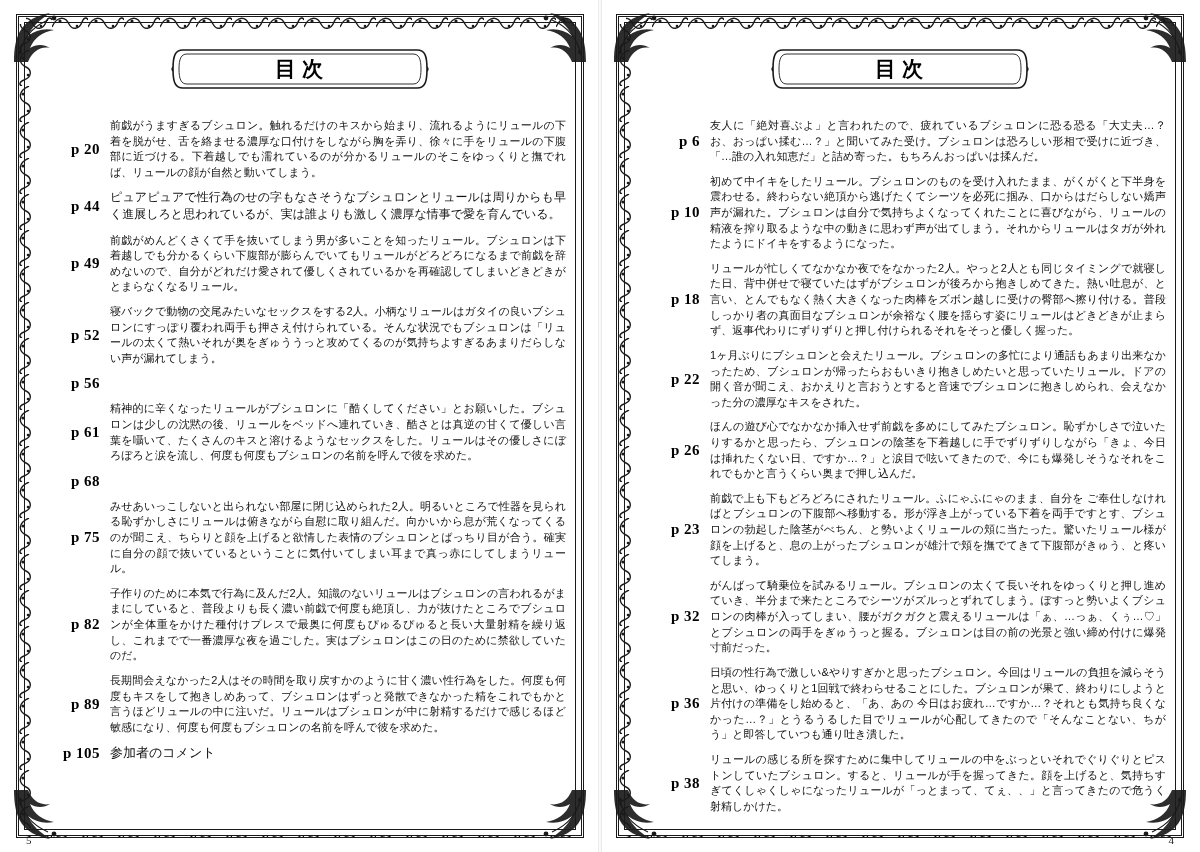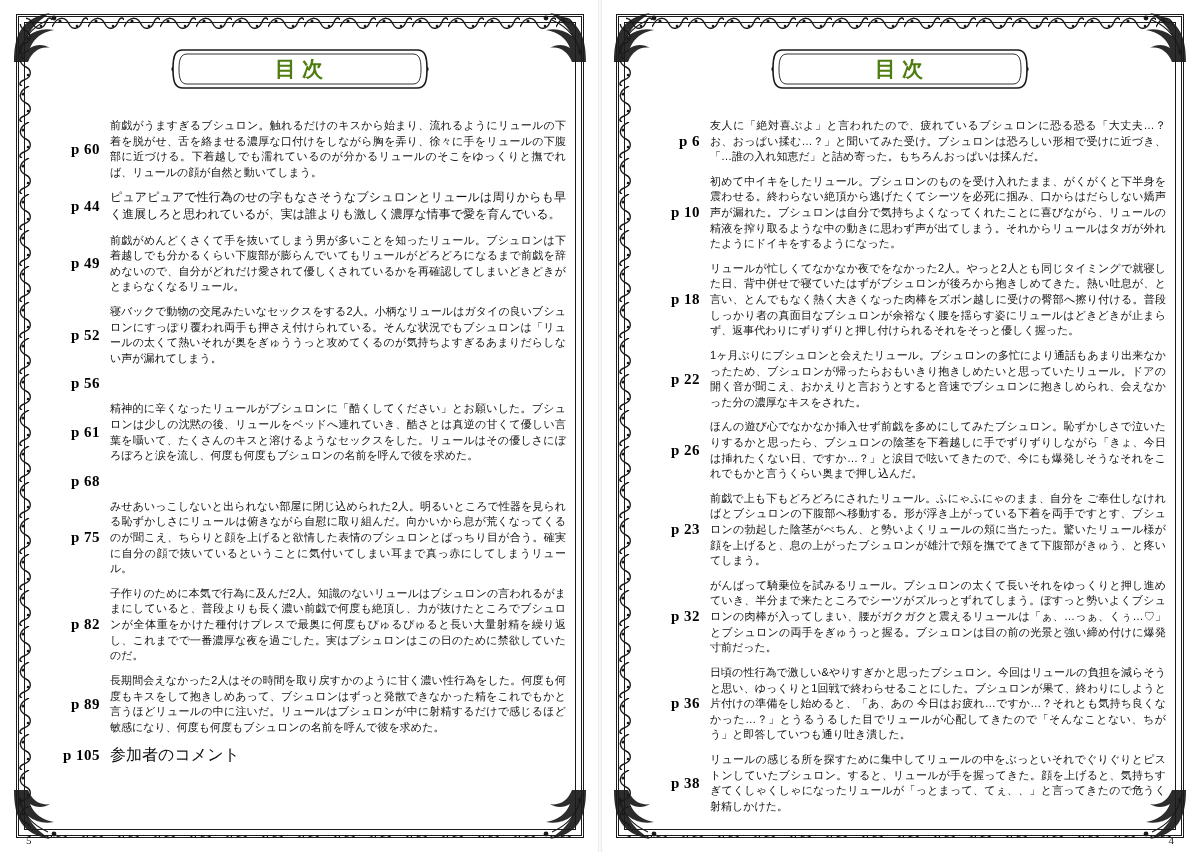--- a/index.html
+++ b/index.html
@@ -87,21 +87,21 @@
     position: absolute;
     inset: 0;
   }
   .title-plate .plate-svg svg { width: 100%; height: 100%; display: block; }
   .title-text {
     position: relative;
     font-family: "DejaVu Serif", serif;
     font-size: 21px;
     font-weight: bold;
     letter-spacing: 6px;
-    color: #4d7c0f;
+    color: #000000;
     z-index: 2;
     padding-left: 4px;
   }
   .side-curl {
     position: absolute;
     top: 50px;
     width: 46px;
     height: 38px;
   }
   .side-curl svg { width: 100%; height: 100%; display: block; }
@@ -141,21 +141,21 @@
     color: #111;
     text-align: justify;
   }
   .toc-row.single .toc-desc {
     font-size: 12px;
   }
   .toc-row.comment .toc-page {
     width: 56px;
   }
   .toc-row.comment .toc-desc {
-    font-size: 16px;
+    font-size: 13px;
     font-weight: normal;
   }
 
   
   .folio {
     position: absolute;
     bottom: 6px;
     font-family: "Liberation Serif", serif;
     font-size: 11px;
     color: #222;
@@ -263,21 +263,21 @@
             <path d="M18,8 L244,8 C250,8 252,13 252,23 C252,33 250,38 244,38 L18,38 C12,38 10,33 10,23 C10,13 12,8 18,8 Z" fill="none" stroke="#1a1a1a" stroke-width="0.9"></path>
           </svg>
         </div>
         <div class="title-text">目次</div>
       </div>
     </div>
 
     <div class="toc">
 
       <div class="toc-row">
-        <div class="toc-page">p 60</div>
+        <div class="toc-page">p 20</div>
         <div class="toc-desc">前戯がうますぎるブシュロン。触れるだけのキスから始まり、流れるようにリュールの下着を脱がせ、舌を絡ませる濃厚な口付けをしながら胸を弄り、徐々に手をリュールの下腹部に近づける。下着越しでも濡れているのが分かるリュールのそこをゆっくりと撫でれば、リュールの顔が自然と動いてしまう。</div>
       </div>
 
       <div class="toc-row single">
         <div class="toc-page">p 44</div>
         <div class="toc-desc">ピュアピュアで性行為のせの字もなさそうなブシュロンとリュールは周りからも早く進展しろと思われているが、実は誰よりも激しく濃厚な情事で愛を育んでいる。</div>
       </div>
 
       <div class="toc-row">
         <div class="toc-page">p 49</div>

